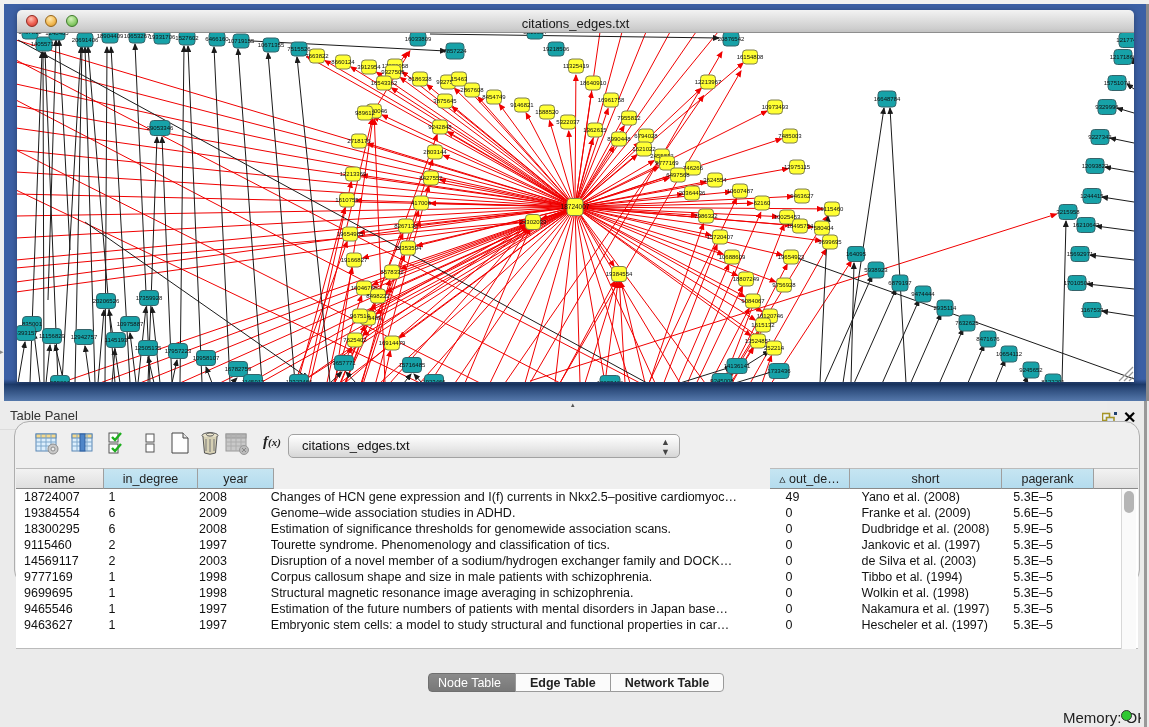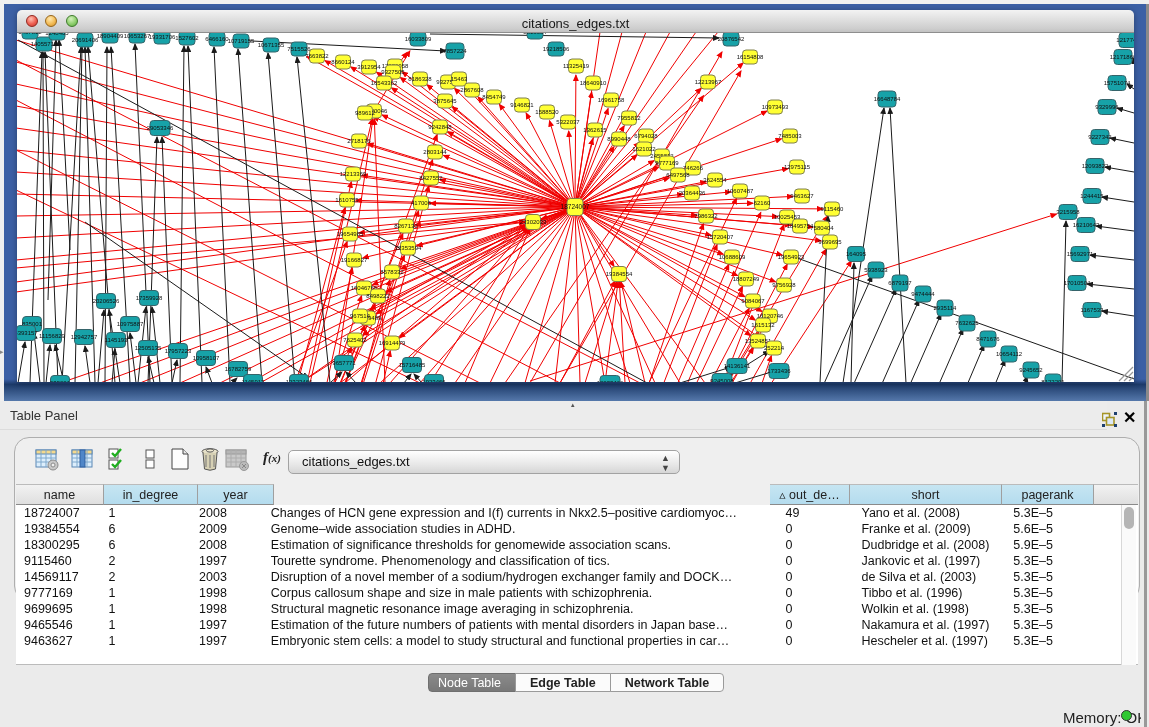--- a/index.html
+++ b/index.html
@@ -15,21 +15,21 @@
 .tl { position:absolute; top:5px; width:12px; height:12px; border-radius:50%; }
 #tl1 { left:9px; background:radial-gradient(circle at 4px 3px,#ffc0b2,#ee5f51 55%,#c03a30); border:1px solid #93261e;}
 #tl2 { left:28px; background:radial-gradient(circle at 4px 3px,#ffe9b0,#f3bb55 55%,#cf8f28); border:1px solid #96651a;}
 #tl3 { left:49px; background:radial-gradient(circle at 4px 3px,#d3f0bc,#8ecf6d 55%,#59a840); border:1px solid #3e7a2b;}
 #canvas { position:absolute; left:17px; top:33px; width:1117px; height:349px; background:#ffffff; overflow:hidden; }
 #lmark { position:absolute; left:0px; top:347px; width:4px; height:10px; color:#888; font-size:7px; line-height:10px; }
 #tpanel { position:absolute; left:0; top:401px; width:1149px; height:326px; background:#ebebeb; }
 #tphead { position:absolute; left:0; top:0; width:1107px; height:29px; background:#ececec; border-bottom:1px solid #dcdcdc;}
 #tphead .t { position:absolute; left:10px; top:7px; font-size:13px; color:#333; }
 #closex { position:absolute; left:1123px; top:7px; font-size:16px; font-weight:bold; color:#000; }
-#tbox { position:absolute; left:14px; top:36px; width:1126px; height:164px; border:1px solid #aeaeae; border-radius:15px; background:#efefef; }
+#tbox { position:absolute; left:14px; top:20px; width:1126px; height:164px; border:1px solid #aeaeae; border-radius:15px; background:#efefef; }
 #toolbar { position:absolute; left:0; top:0; width:100%; height:44px; }
 .ic { position:absolute; top:9px; }
 #combo { position:absolute; left:273px; top:12px; width:392px; height:24px; border:1px solid #a2a2a2; border-radius:5px;
   background:linear-gradient(to bottom,#ffffff,#e8e8e8 60%,#d6d6d6); font-size:13px; color:#111; line-height:22px; padding-left:13px;}
 #combo .arr { position:absolute; right:9px; top:2px; font-size:9px; color:#444; line-height:10px; }
 #thead { position:absolute; left:1px; top:46px; width:1122px; height:21px; }
 .hc { position:absolute; top:0; height:21px; border-right:1px solid #9f9f9f; border-top:1px solid #bbb; border-bottom:1px solid #8a8a8a;
   background:linear-gradient(to bottom,#c6e5f2,#b4dcee); font-size:12.5px; color:#222; text-align:center; line-height:20px; }
 .hc.gray { background:linear-gradient(to bottom,#f2f2f2,#dfdfdf); }
 #tdata { position:absolute; left:1px; top:67px; width:1122px; height:160px; background:#fff; overflow:hidden; border-bottom:1px solid #bbb;}
@@ -712,21 +712,21 @@
               <td class="c4">0</td>
               <td class="c5">de Silva et al. (2003)</td>
               <td class="c6">5.3E–5</td>
             </tr>
 <tr>
               <td class="c0">9777169</td>
               <td class="c1">1</td>
               <td class="c2">1998</td>
               <td class="c3">Corpus callosum shape and size in male patients with schizophrenia.</td>
               <td class="c4">0</td>
-              <td class="c5">Tibbo et al. (1996)</td>
+              <td class="c5">Tibbo et al. (1994)</td>
               <td class="c6">5.3E–5</td>
             </tr>
 <tr>
               <td class="c0">9699695</td>
               <td class="c1">1</td>
               <td class="c2">1998</td>
               <td class="c3">Structural magnetic resonance image averaging in schizophrenia.</td>
               <td class="c4">0</td>
               <td class="c5">Wolkin et al. (1998)</td>
               <td class="c6">5.3E–5</td>

